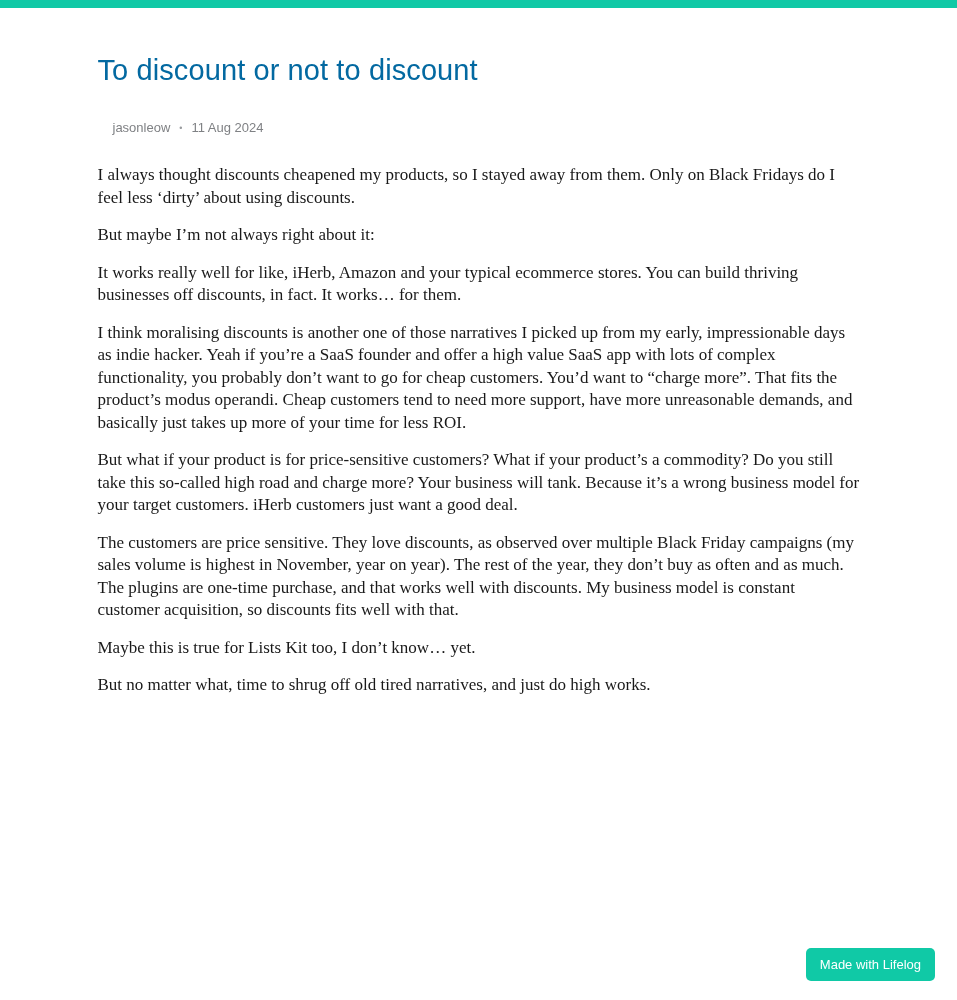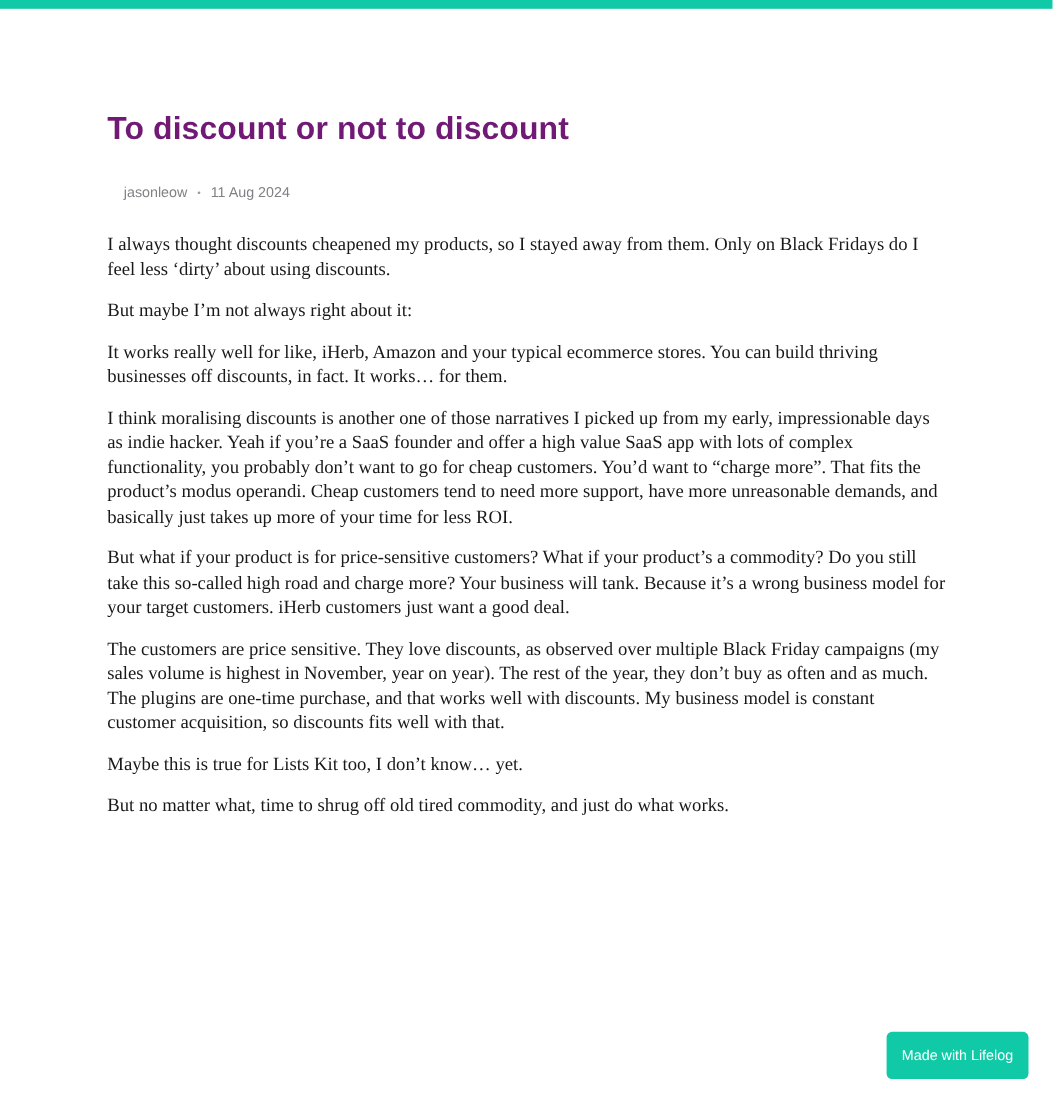--- a/index.html
+++ b/index.html
@@ -18,25 +18,25 @@
   .top-bar {
     width: 100%;
     height: 8px;
     background: var(--accent);
   }
   .container {
     width: 762px;
     margin: 0 auto;
   }
   h1.post-title {
-    margin-top: 92px;
+    margin-top: 45px;
     font-size: 29px;
     line-height: 34px;
-    font-weight: 700;
-    color: #701a75;
+    font-weight: 400;
+    color: #0369a1;
     letter-spacing: 0.1px;
   }
   .meta {
     margin-top: 32px;
     font-size: 13px;
     line-height: 18px;
     color: #7f8184;
     display: flex;
     align-items: center;
     padding-left: 15px;
@@ -58,21 +58,21 @@
   }
   .article a {
     color: var(--link);
     text-decoration: none;
     cursor: pointer;
   }
   .made-with-badge {
     position: absolute;
     right: 22px;
     bottom: 19px;
-    height: 43px;
+    height: 33px;
     padding: 0 14px;
     background: var(--accent);
     border-radius: 5px;
     display: inline-flex;
     align-items: center;
     justify-content: center;
     color: #ffffff;
     font-size: 13px;
     font-weight: 500;
     text-decoration: none;
@@ -96,19 +96,19 @@
 
   <div class="article">
 
   <p><span>I always thought discounts cheapened my products, so I stayed away from them. Only on Black Fridays do I feel less ‘dirty’ about using discounts.</span></p>
       <p><span>But maybe I’m not always right about it:</span></p>
       <p><span>It works really well for like, iHerb, Amazon and your typical ecommerce stores. You can build thriving businesses off discounts, in fact. It works… for them.</span></p>
       <p><span>I think moralising discounts is another one of those narratives I picked up from my early, impressionable days as indie hacker. Yeah if you’re a SaaS founder and offer a high value SaaS app with lots of complex functionality, you probably don’t want to go for cheap customers. You’d want to “charge more”. That fits the product’s modus operandi. Cheap customers tend to need more support, have more unreasonable demands, and basically just takes up more of your time for less ROI.</span></p>
       <p><span>But what if your product is for price-sensitive customers? What if your product’s a commodity? Do you still take this so-called high road and charge more? Your business will tank. Because it’s a wrong business model for your target customers. iHerb customers just want a good deal.</span></p>
       <p><span>The customers are price sensitive. They love discounts, as observed over multiple Black Friday campaigns (my sales volume is highest in November, year on year). The rest of the year, they don’t buy as often and as much. The plugins are one-time purchase, and that works well with discounts. My business model is constant customer acquisition, so discounts fits well with that.</span></p>
       <p><span>Maybe this is true for Lists Kit too, I don’t know… yet.</span></p>
-      <p><span>But no matter what, time to shrug off old tired commodity, and just do what works.</span></p>
+      <p><span>But no matter what, time to shrug off old tired narratives, and just do high works.</span></p>
     </div>
 </div>
 
 <a class="made-with-badge">
   <span>Made with Lifelog</span>
 </a>
 
 </body></html>

